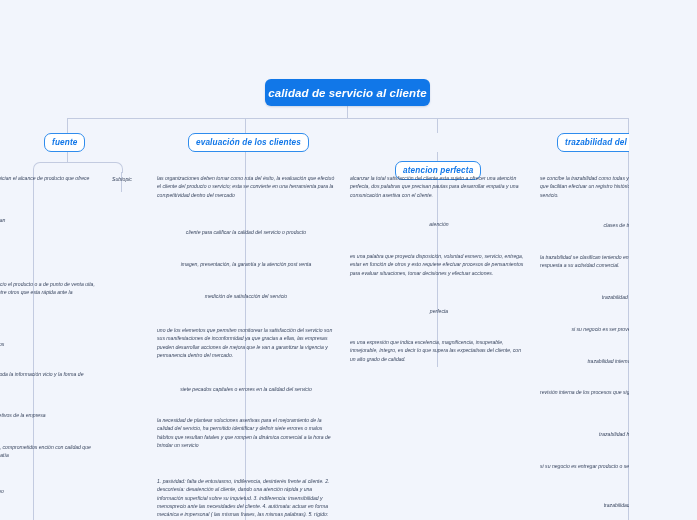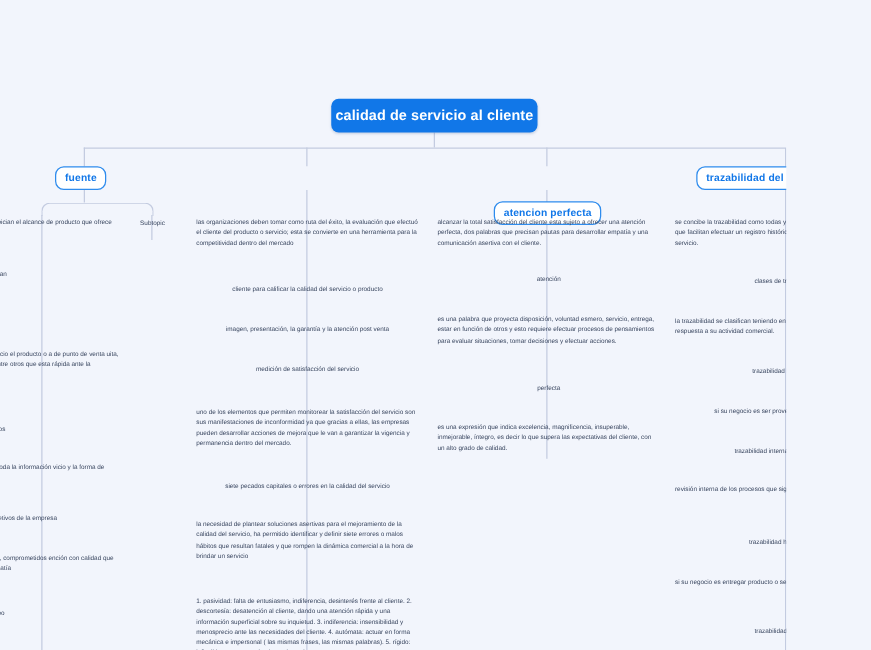--- a/index.html
+++ b/index.html
@@ -16,20 +16,21 @@
     -webkit-font-smoothing: antialiased;
   }
 
   #canvas {
     position: absolute;
     left: 0;
     top: 0;
     width: 629px;
     height: 520px;
     overflow: hidden;
+    font-style: italic;
   }
 
   
   .vline {
     position: absolute;
     width: 1px;
     background: #c3cbe0;
   }
   .hline {
     position: absolute;
@@ -118,20 +119,23 @@
   <div class="vline" style="left:628px; top:152px; height:368px;"></div>
 
   <div class="root-node" style="left:265px; top:79px; width:165px; height:27px;">
     <span>calidad de servicio al cliente</span>
   </div>
 
   <div class="branch-node" style="left:44px; top:133px;">
     <span>fuente</span>
   </div>
 
+  <div class="branch-node" style="left:188px; top:133px;">
+    <span>evaluación de los clientes</span>
+  </div>
 
   <div class="branch-node" style="left:395px; top:133px;margin-top:28px;">
     <span>atencion perfecta</span>
   </div>
 
   <div class="branch-node" style="left:557px; top:133px;">
     <span>trazabilidad del servicio al cliente</span>
   </div>
 
   <div class="leaf left" style="left:-36px; top:174px; width:132px;">nentos que propician el alcance de producto que ofrece una entidad.</div>

